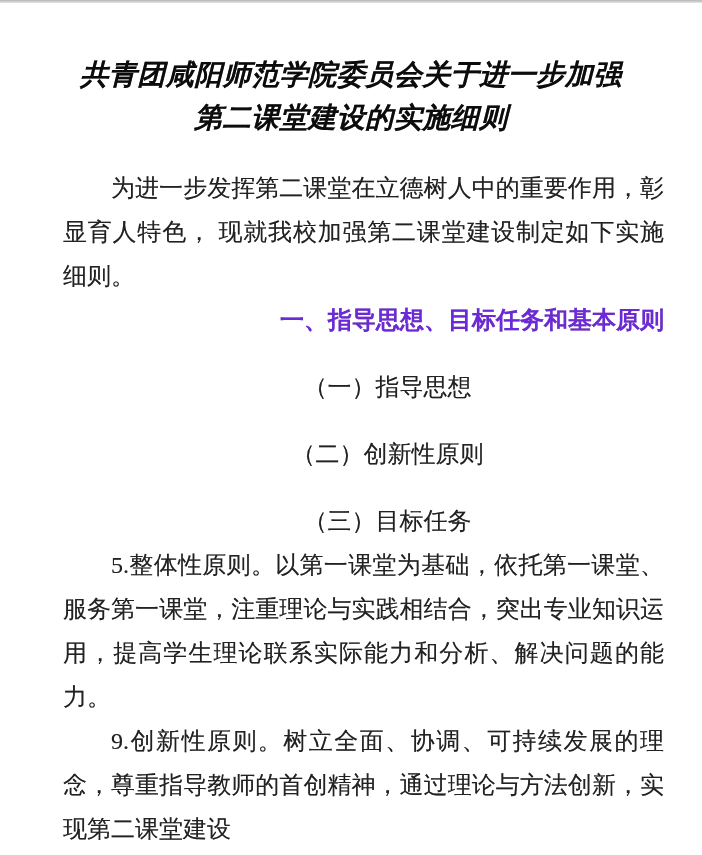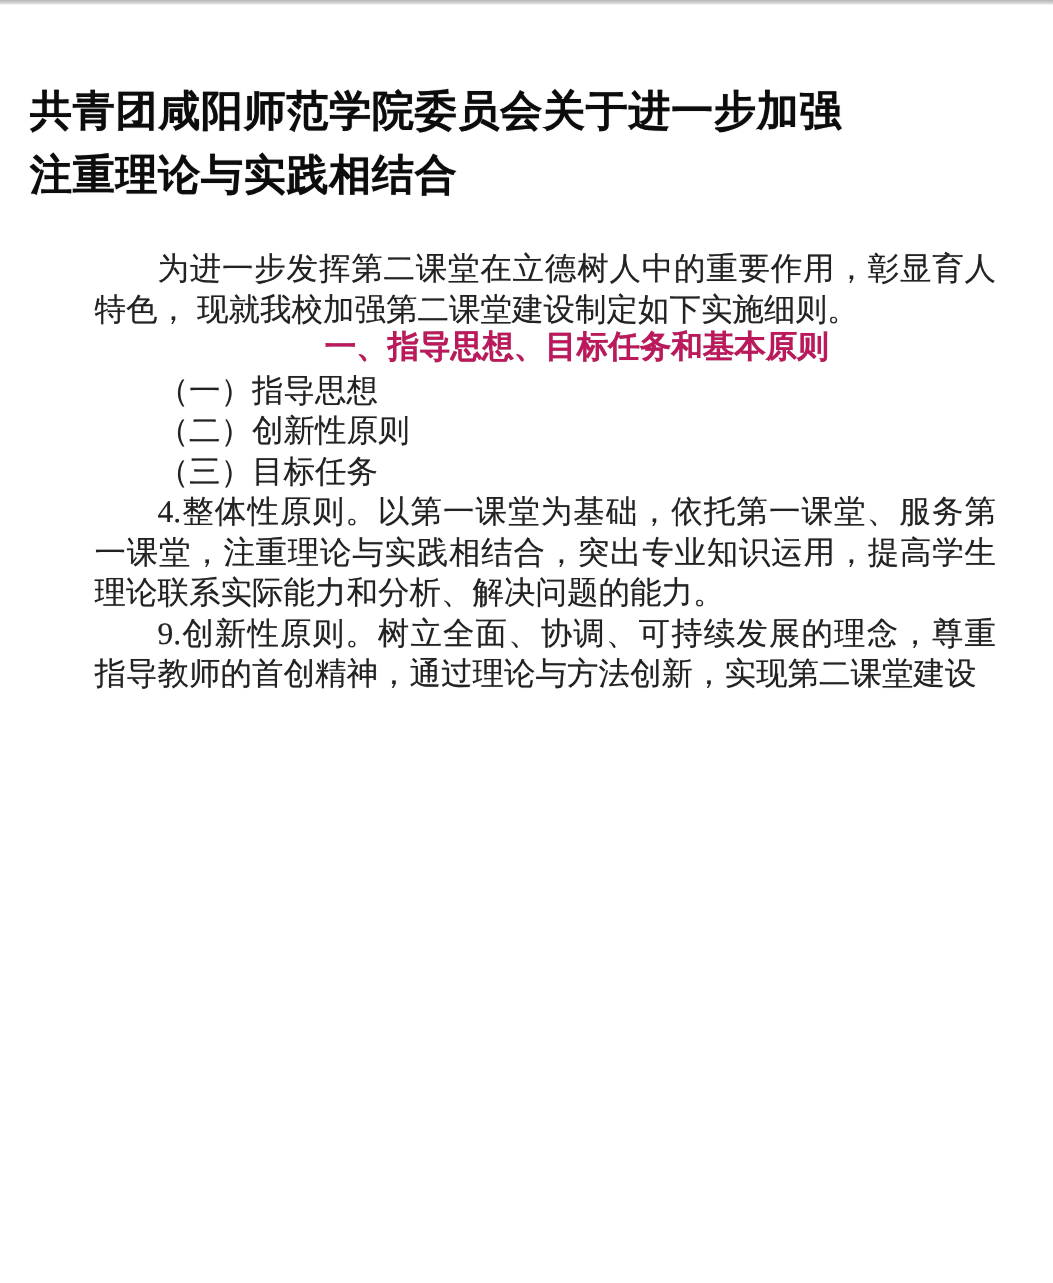--- a/index.html
+++ b/index.html
@@ -18,66 +18,68 @@
   }
   
   .top-edge {
     position: absolute;
     top: 0; left: 0; right: 0;
     height: 3px;
     background: linear-gradient(#b5b5b5, #e6e6e6);
   }
   .doc-title {
     margin: 53px 20px 0 20px;
-    text-align: left;
+    text-align: center;
     font-size: 28px;
     line-height: 43px;
     font-weight: bold;
     color: #0c0c0c;
     letter-spacing: 0.5px;
     text-shadow: 0 0 0.6px rgba(0,0,0,0.55);
+    font-style: italic;
   }
   .doc-body {
     width: 601px;
     margin: 27px 38px 0 63px;
-    font-size: 21px;
-    line-height: 27px;
+    font-size: 24px;
+    line-height: 44px;
     text-align: justify;
     color: #222222;
     text-shadow: 0 0 0.5px rgba(0,0,0,0.4);
   }
   .doc-body p {
     margin: 0;
     padding: 0;
     text-indent: 2em;
   }
   .doc-body p.chapter-heading {
-    font-family: Liberation Mono, monospace;
+    font-family: Liberation Serif, serif;
     font-weight: bold;
-    color: #be185d;
-    text-align: center;
+    color: #6d28d9;
+    text-align: right;
   }
   .doc-body p.sub-heading {
-    text-align: left;
+    text-align: center;
+    margin-top: 23px;
   }
 </style>
 </head>
 <body>
 
 <div class="top-edge"></div>
 
 <div>
   <div class="doc-title">
     <div>共青团咸阳师范学院委员会关于进一步加强</div>
-    <div>注重理论与实践相结合</div>
+    <div>第二课堂建设的实施细则</div>
   </div>
 
   <div class="doc-body">
 
   <p class="body-paragraph">为进一步发挥第二课堂在立德树人中的重要作用，彰显育人特色， 现就我校加强第二课堂建设制定如下实施细则。</p>
       <p class="chapter-heading">一、指导思想、目标任务和基本原则</p>
       <p class="sub-heading">（一）指导思想</p>
       <p class="sub-heading">（二）创新性原则</p>
       <p class="sub-heading">（三）目标任务</p>
-      <p class="body-paragraph">4.整体性原则。以第一课堂为基础，依托第一课堂、服务第一课堂，注重理论与实践相结合，突出专业知识运用，提高学生理论联系实际能力和分析、解决问题的能力。</p>
+      <p class="body-paragraph">5.整体性原则。以第一课堂为基础，依托第一课堂、服务第一课堂，注重理论与实践相结合，突出专业知识运用，提高学生理论联系实际能力和分析、解决问题的能力。</p>
       <p class="body-paragraph">9.创新性原则。树立全面、协调、可持续发展的理念，尊重指导教师的首创精神，通过理论与方法创新，实现第二课堂建设</p>
     </div>
 </div>
 
 </body></html>

